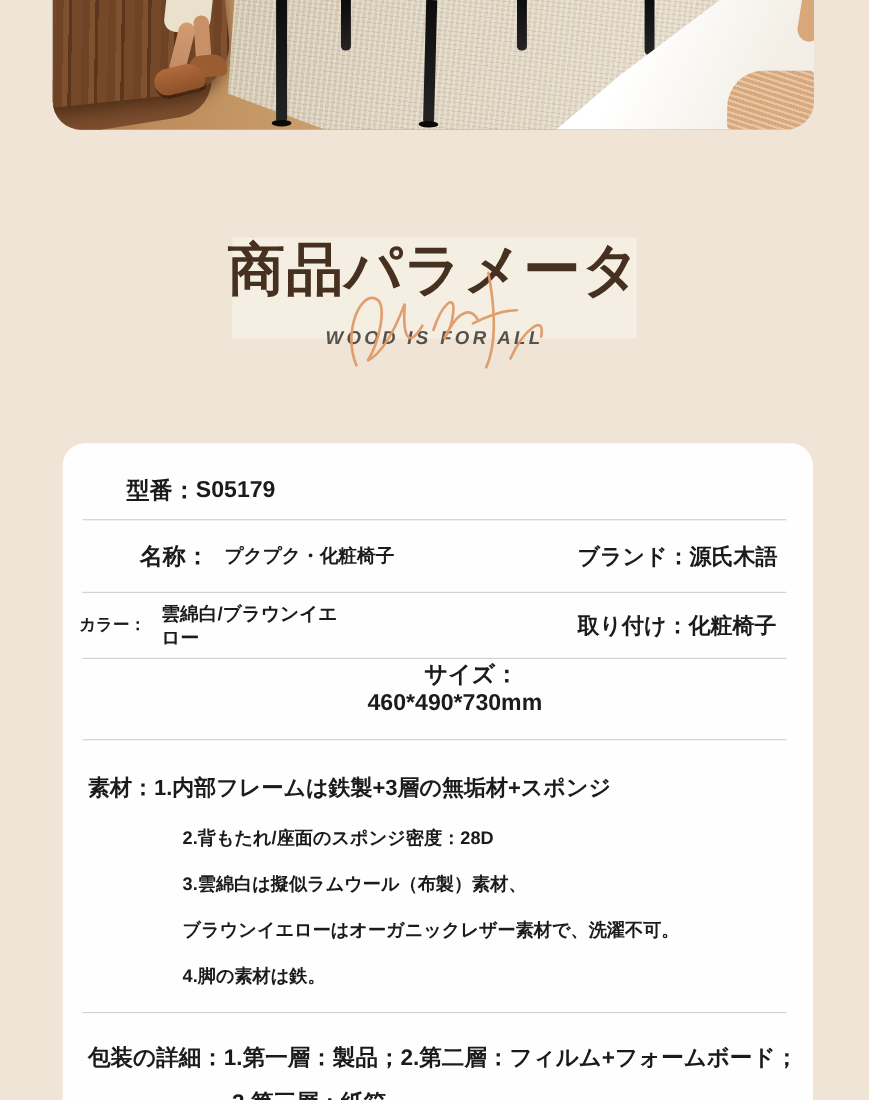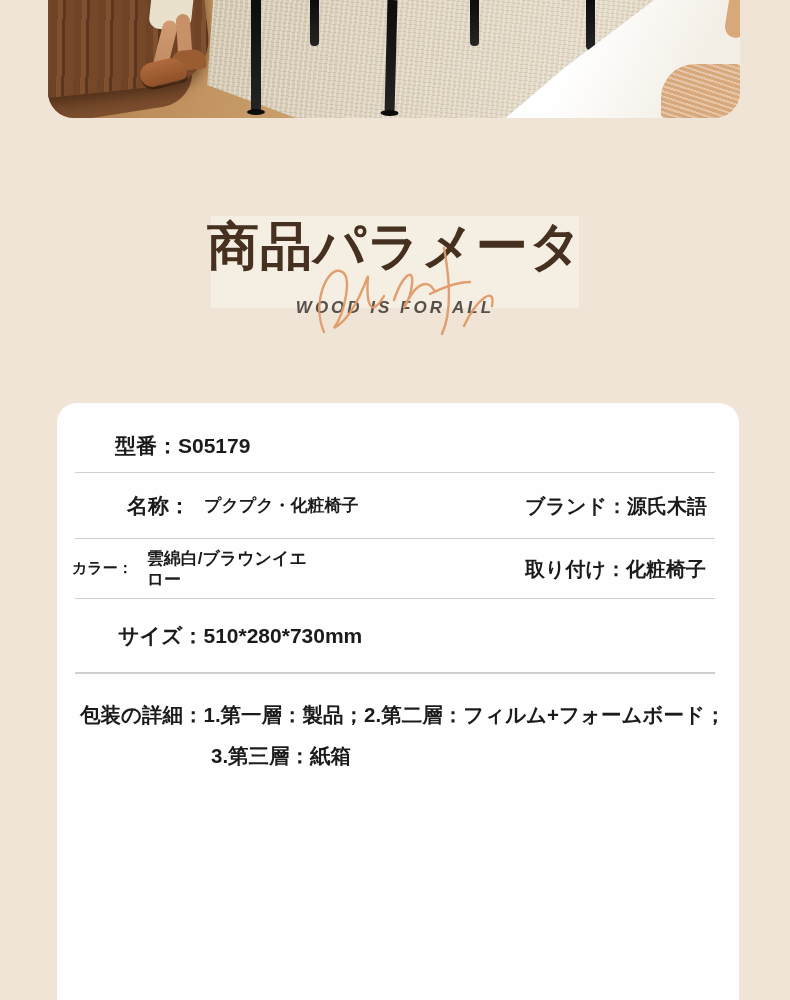--- a/index.html
+++ b/index.html
@@ -72,21 +72,21 @@
     font-style:italic;letter-spacing:3px;color:#57504b;z-index:2;}
   .script-svg{position:absolute;left:50%;top:30px;margin-left:-85px;z-index:3;opacity:.95;}
   
   .card{position:absolute;left:57px;top:403px;width:682px;height:650px;
     background:#fefefe;border-radius:20px;}
   .divider{border-top:1px solid #cfcfcf;margin:0 24px 0 18px;height:0;}
   .row{position:relative;display:flex;align-items:center;box-sizing:border-box;}
   .row-model{height:69px;padding:16px 0 0 28px;}
   .row-name{height:65px;padding-left:40px;}
   .row-color{height:59px;padding-left:15px;}
-  .row-size{height:73px;padding-left:31px;}
+  .row-size{height:73px;padding-left:31px;flex-direction:column;}
   .lbl-lg{font-size:21px;font-weight:700;margin-left:30px;}
   .val-lg{font-size:21px;font-weight:700;}
   .val-md{font-size:17px;font-weight:700;margin-left:14px;}
   .lbl-sm{font-size:15px;font-weight:700;}
   .color-value{width:172px;line-height:21px;}
   .right-item{position:absolute;left:426px;top:50%;transform:translateY(-50%);
     font-size:20px;font-weight:700;white-space:nowrap;margin-left:42px;}
   .material{box-sizing:border-box;height:247px;padding:30px 20px 0 23px;}
   .material-first{font-size:20px;font-weight:700;line-height:28px;white-space:nowrap;}
   .material-sub{font-size:16.5px;font-weight:700;line-height:22px;
@@ -152,24 +152,31 @@
 
     <div class="row row-color">
       <span class="lbl-sm">カラー：</span>
       <span class="val-md color-value">雲綿白/ブラウンイエロー</span>
       <span class="right-item"><span>取り付け：</span><span>化粧椅子</span></span>
     </div>
     <div class="divider"></div>
 
     <div class="row row-size">
       <span class="lbl-lg">サイズ：</span>
-        <span class="val-lg">510*280*730mm</span>
+        <span class="val-lg">460*490*730mm</span>
     </div>
     <div class="divider"></div>
 
+    <div class="material">
+      <div class="material-first"><span>素材：</span><span>1.内部フレームは鉄製+3層の無垢材+スポンジ</span></div>
+      <div class="material-sub">2.背もたれ/座面のスポンジ密度：28D</div>
+      <div class="material-sub">3.雲綿白は擬似ラムウール（布製）素材、</div>
+      <div class="material-sub">ブラウンイエローはオーガニックレザー素材で、洗濯不可。</div>
+      <div class="material-sub">4.脚の素材は鉄。</div>
+    </div>
     <div class="divider"></div>
 
     <div class="packaging">
       <div class="packaging-line1"><span>包装の詳細：</span><span>1.第一層：製品；2.第二層：フィルム+フォームボード；</span></div>
       <div class="packaging-line2">3.第三層：紙箱</div>
     </div>
 
   </div>
 </div>
 

